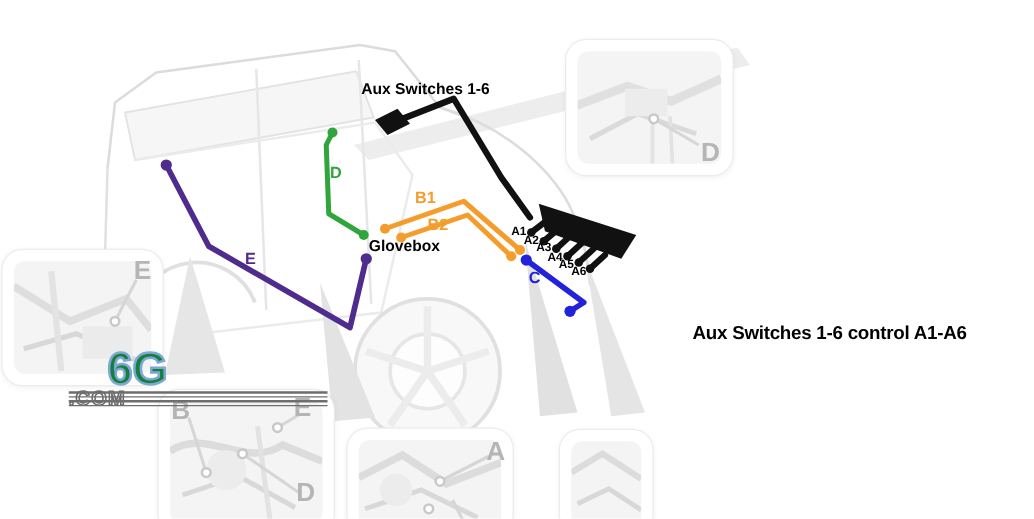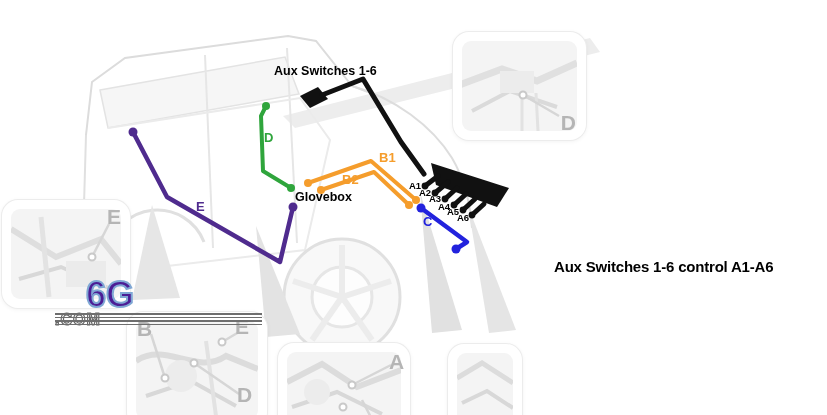--- a/index.html
+++ b/index.html
@@ -20,24 +20,24 @@
     position:absolute; left:9px; top:9px; right:9px; bottom:9px;
     border-radius:9px; background:#f4f4f4; overflow:hidden;
   }
   .inset-label {
     position:absolute; color:#b5b5b5; font-weight:bold; font-size:21px;
     line-height:1; z-index:3;
   }
 
   
   .lbl { position:absolute; font-weight:bold; color:#000; white-space:nowrap; z-index:6; }
-  .lbl-aux   { left:274px; top:64px;  font-size:12.5px; }
+  .lbl-aux   { left:289px; top:64px;  font-size:12.5px; }
   .lbl-pdb   { left:457px; top:164px; font-size:11px; }
   .lbl-glove { left:295px; top:190px; font-size:12.5px; }
-  .lbl-b1 { left:332px; top:150px; font-size:13px; color:#f59d2c;margin-left:47px; }
+  .lbl-b1 { left:332px; top:150px; font-size:13px; color:#f59d2c; }
   .lbl-b2 { left:342px; top:172px; font-size:13px; color:#f59d2c; }
   .lbl-c  { left:423px; top:214px; font-size:13px; color:#2222dd; }
   .lbl-d  { left:264px; top:130px; font-size:13px; color:#2fa53c; }
   .lbl-e  { left:196px; top:199px; font-size:13px; color:#4f2b8e; }
   .lbl-a  { position:absolute; font-weight:bold; color:#000; font-size:9.5px; z-index:6; }
 
   
   .info {
     position:absolute; left:554px; top:213px; width:272px;
     font-size:15px; font-weight:bold; line-height:21.4px;
@@ -46,21 +46,21 @@
 
   
   .watermark { position:absolute; left:53px; top:279px; z-index:5; display:flex; align-items:flex-start; }
   .wm-word {
     font-weight:bold; font-size:40px; line-height:1; letter-spacing:1px;
     color:#f7f7f7; -webkit-text-stroke:2px #686868;
   }
   .wm-right { display:flex; flex-direction:column; align-items:flex-start; margin-left:2px; }
   .wm-6g {
     font-weight:bold; font-size:36px; line-height:0.9;
-    color:#4c1d95;padding-left:31px; -webkit-text-stroke:2px #7fa7d4;
+    color:#15803d;padding-left:31px; -webkit-text-stroke:2px #7fa7d4;
   }
   .wm-com {
     font-weight:bold; font-size:16px; line-height:1; margin-top:1px;
     color:#fafafa; -webkit-text-stroke:1.2px #686868; letter-spacing:1px;
   }
   .wm-lines { position:absolute; left:2px; top:34px; width:207px; }
   .wm-lines div { height:1.5px; background:#6e6e6e; margin-bottom:2px; }
 </style>
 </head>
 <body>

